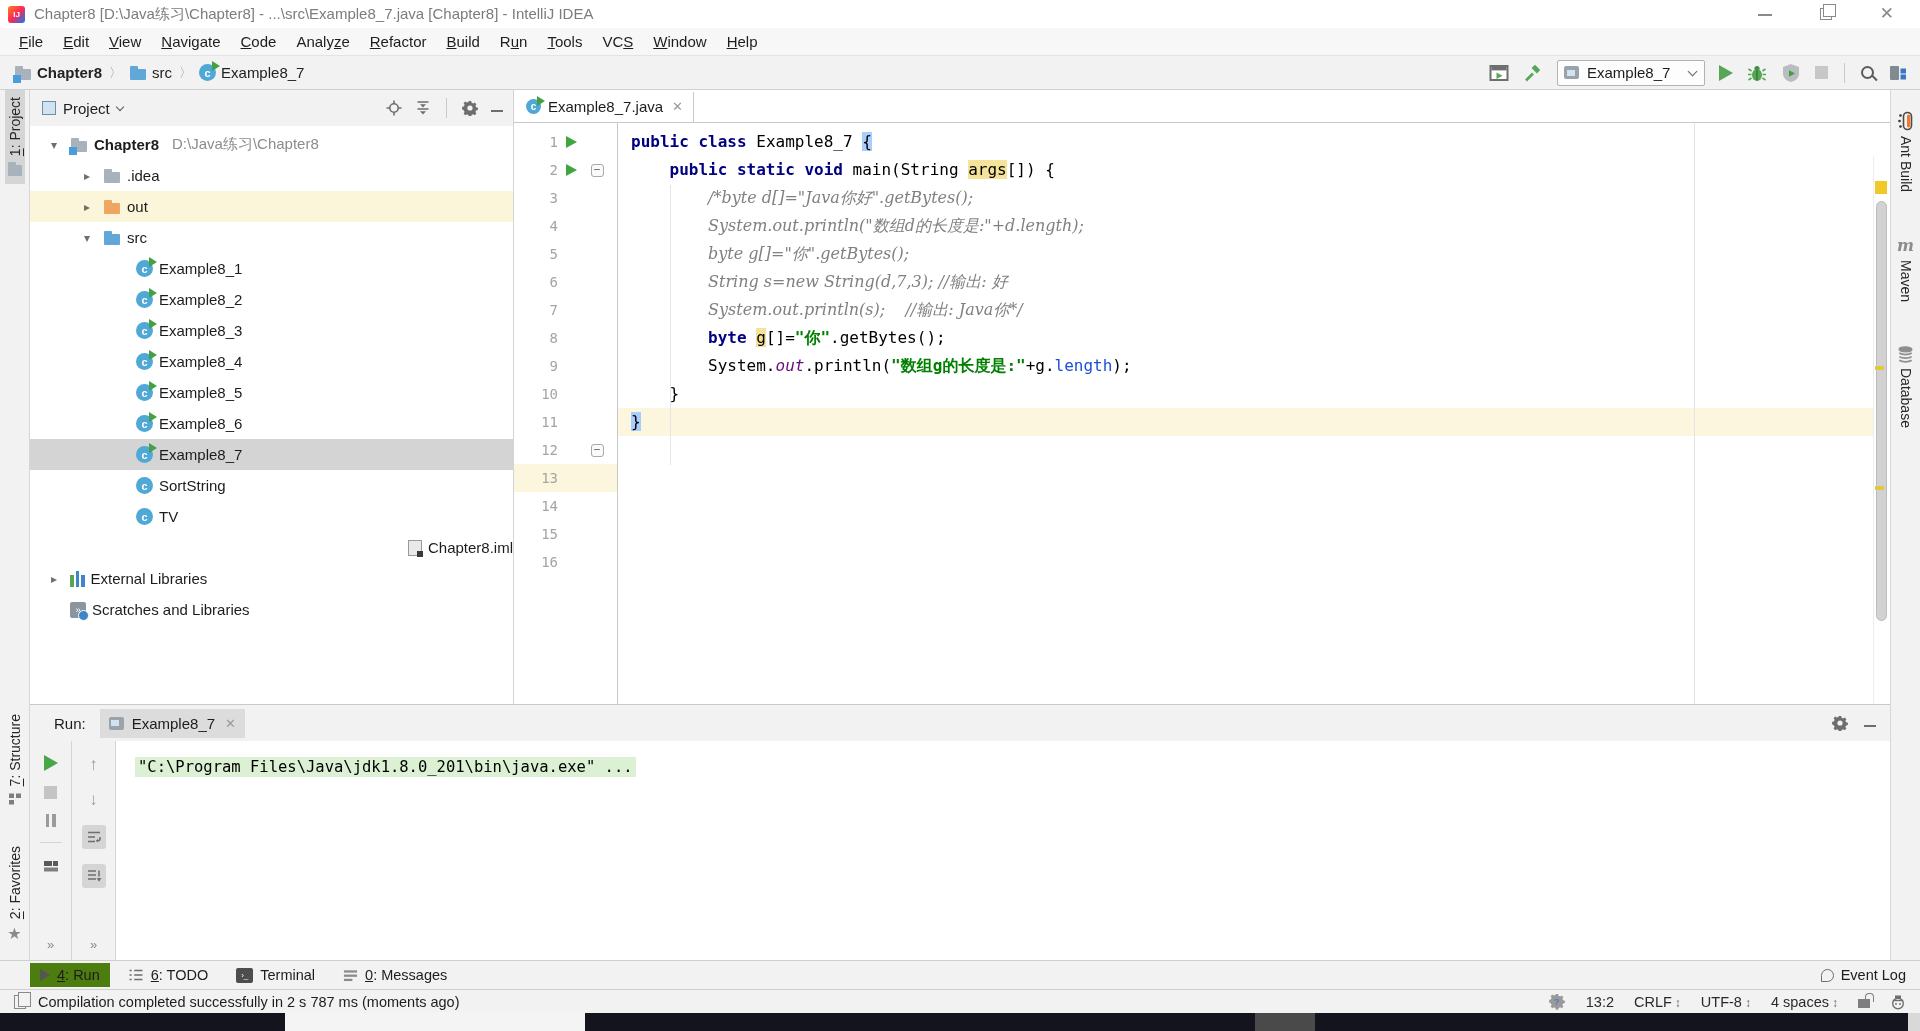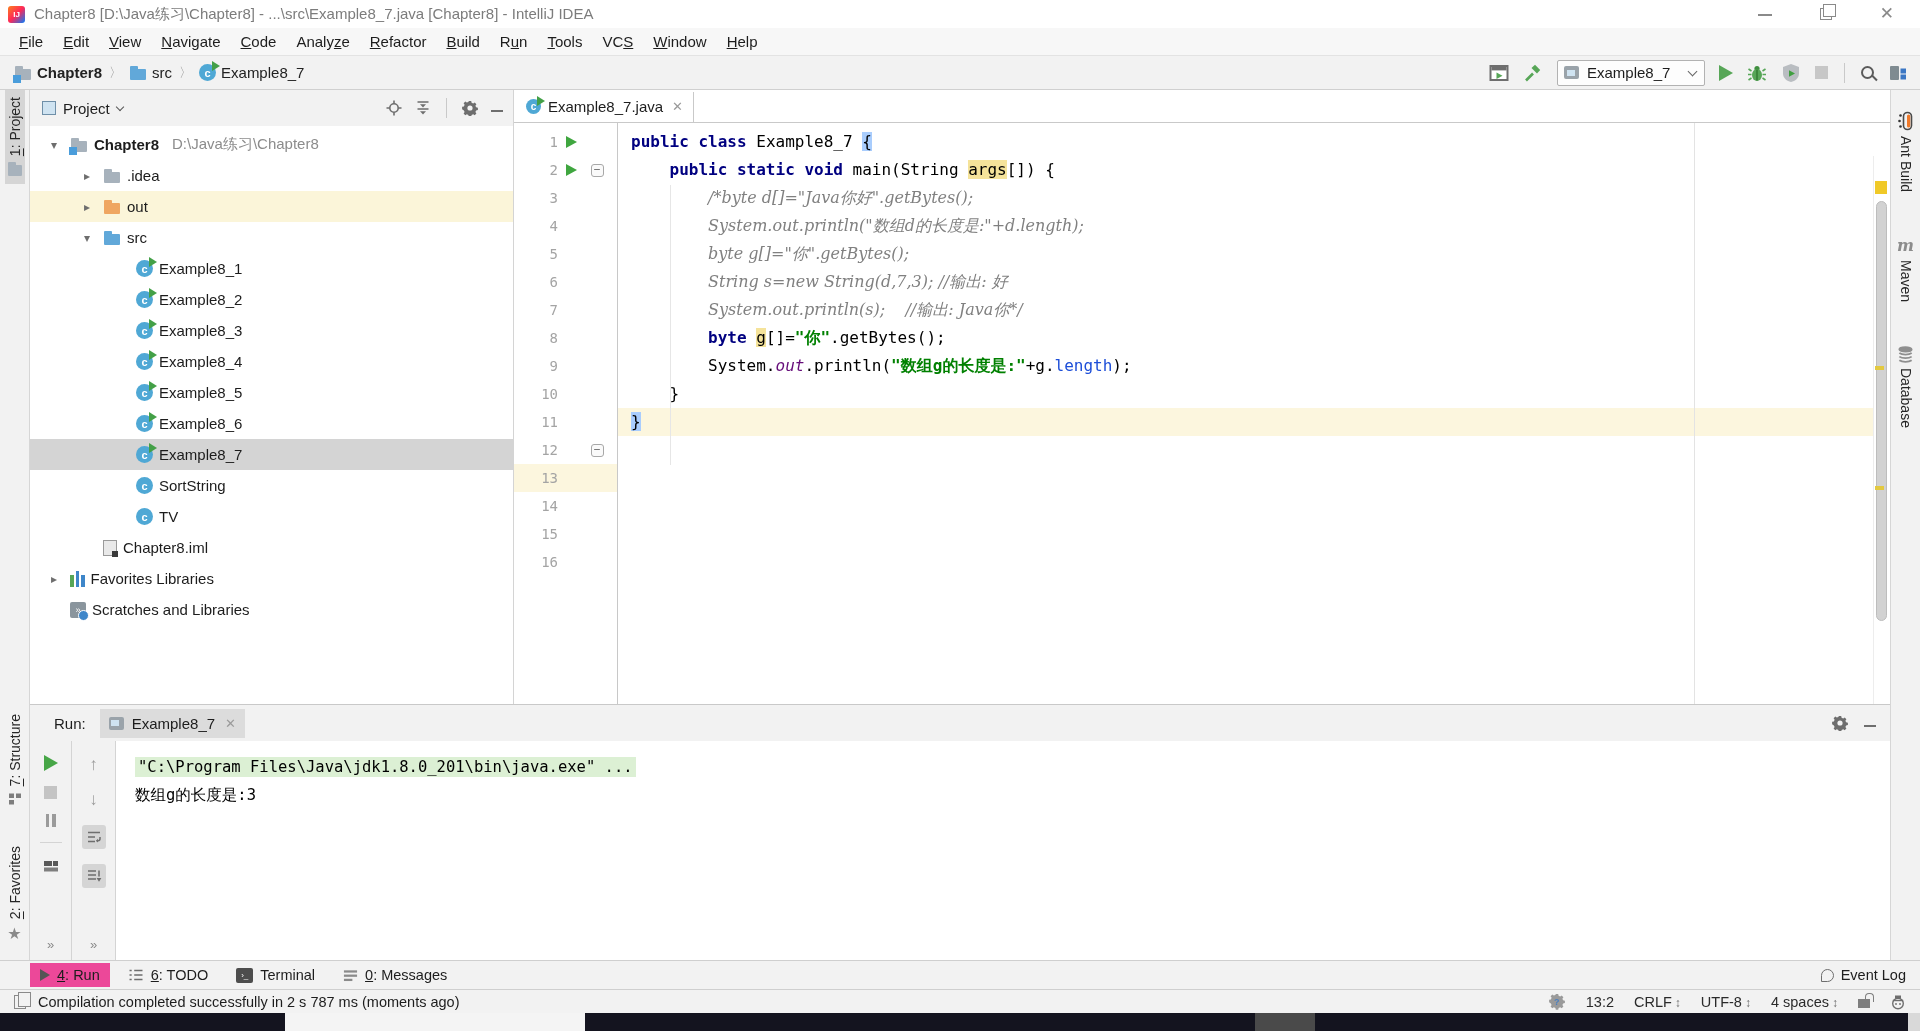--- a/index.html
+++ b/index.html
@@ -142,21 +142,21 @@
   .rtb-btn.toggled { background:#d5d5d5; }
   .arrow-glyph { color:#9b9b9b; font-size:17px; }
   .console { flex:1; background:#fff; padding:12px 0 0 19px; font-family:"DejaVu Sans Mono", monospace; font-size:15.5px; }
   .c-line { height:28px; line-height:28px; white-space:pre; }
   .c-cmd span { background:#dcf0d4; padding:1px 3px; }
   .c-info { color:#3346b8; }
 
   
   .tw-bar { height:29px; background:#f2f2f2; border-top:1px solid #cfcfcf; display:flex; align-items:center; padding:0 14px 0 30px; gap:8px; font-size:14.5px; color:#1d1d1d; }
   .tw-tab { display:flex; align-items:center; gap:7px; padding:4px 10px; }
-  .tw-tab.active { background:#ec4899; }
+  .tw-tab.active { background:#4d7c0f; }
   .tw-run-ic { width:0; height:0; border-left:10px solid #555; border-top:6px solid transparent; border-bottom:6px solid transparent; }
   .term-ic { width:17px; height:15px; background:#4d4d4d; border-radius:2px; color:#fff; font-size:8px; line-height:15px; text-align:center; }
   .event-log { margin-left:auto; display:flex; align-items:center; gap:7px; }
   .balloon { width:13px; height:13px; border:1.5px solid #6e6e6e; border-radius:50% 50% 50% 0; }
 
   .status-bar { height:24px; background:#f2f2f2; border-top:1px solid #cfcfcf; display:flex; align-items:center; padding:0 14px; font-size:14.5px; color:#1d1d1d; }
   .sb-ic { width:12px; height:14px; border:1.5px solid #8a8a8a; position:relative; margin-right:12px; }
   .sb-ic::after { content:""; position:absolute; left:3px; top:-4px; width:11px; height:13px; border:1.5px solid #8a8a8a; background:#f2f2f2; }
   .sb-right { margin-left:auto; display:flex; align-items:center; gap:20px; color:#2a2a2a; }
   .updn { color:#6e6e6e; font-size:12px; margin-left:3px; }
@@ -394,33 +394,33 @@
             <div class="t-row" style="padding-left: 80px;">
               <span class="t-chev"></span>
               <span class="cls-ic">c</span>
               <span class="t-label">SortString</span>
             </div>
             <div class="t-row" style="padding-left: 80px;">
               <span class="t-chev"></span>
               <span class="cls-ic">c</span>
               <span class="t-label">TV</span>
             </div>
-            <div class="t-row" style="padding-left: 47px;">
+            <div class="t-row" style="padding-left: 47px; justify-content: flex-end;">
               <span class="t-chev"></span>
               <span class="iml-ic"></span>
               <span class="t-label">Chapter8.iml</span>
             </div>
             <div class="t-row" style="padding-left: 14px;">
               <span class="t-chev">▸</span>
               <span class="libs-ic">
                 <i></i>
                 <i></i>
                 <i></i>
               </span>
-              <span class="t-label">Favorites Libraries</span>
+              <span class="t-label">External Libraries</span>
             </div>
             <div class="t-row" style="padding-left: 14px;">
               <span class="t-chev"></span>
               <span class="scr-ic">»</span>
               <span class="t-label">Scratches and Libraries</span>
             </div>
           </div>
       </div>
 
       <div class="editor-zone">
@@ -601,21 +601,20 @@
                 <g stroke="#6e6e6e" stroke-width="1.5" fill="none">
                   <path d="M2 3h8M2 7h8M2 11h8M13 2.5v6"></path>
                 </g>
                 <path d="M13 13.8 10.6 10h4.8z" fill="#6e6e6e"></path>
               </svg>
             </span>
           <span class="more">»</span>
         </div>
         <div class="console" id="console">
             <div class="c-line c-cmd"><span>"C:\Program Files\Java\jdk1.8.0_201\bin\java.exe" ...</span></div>
-            <div class="c-line c-plain">数组g的长度是:3</div>
             <div class="c-line c-plain"></div>
           </div>
       </div>
     </div>
   </div>
 
   <div class="stripe right" id="right-stripe" style="padding-top: 14px; gap: 30px;">
       <div class="v-tab">
         <span class="icon">
           <svg width="20" height="20" viewBox="0 0 20 20">

